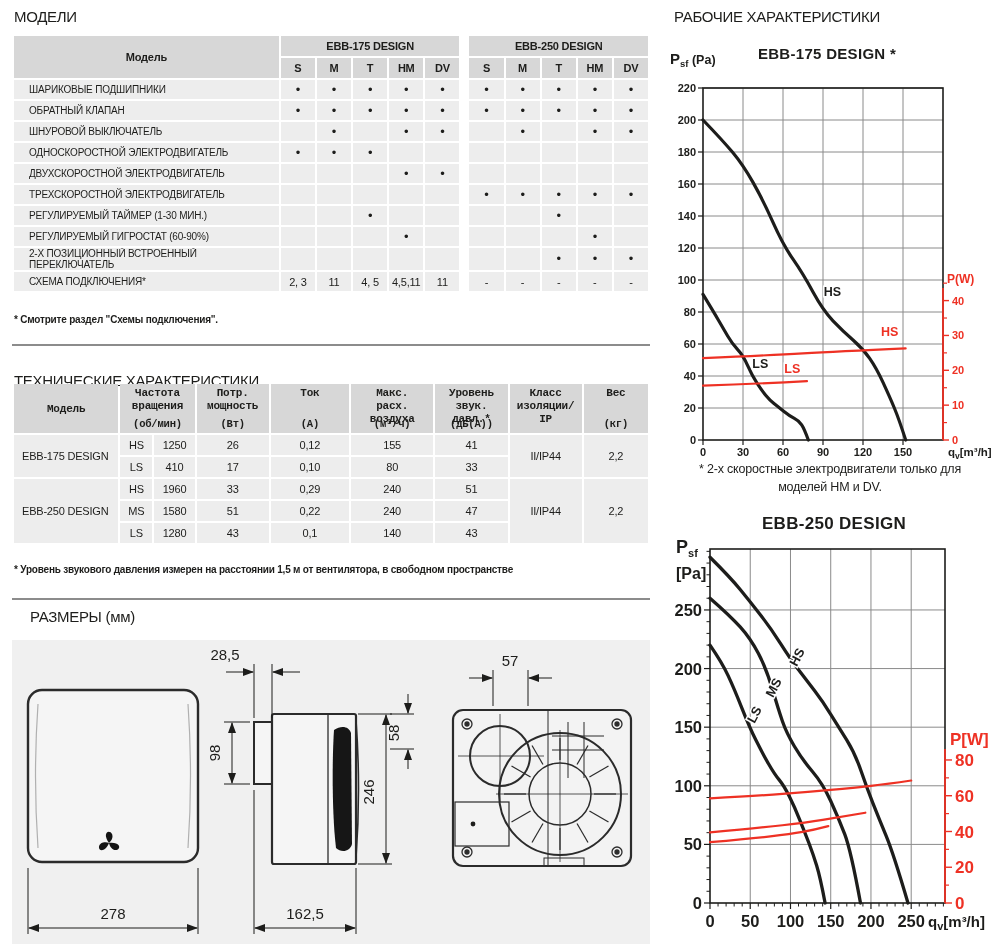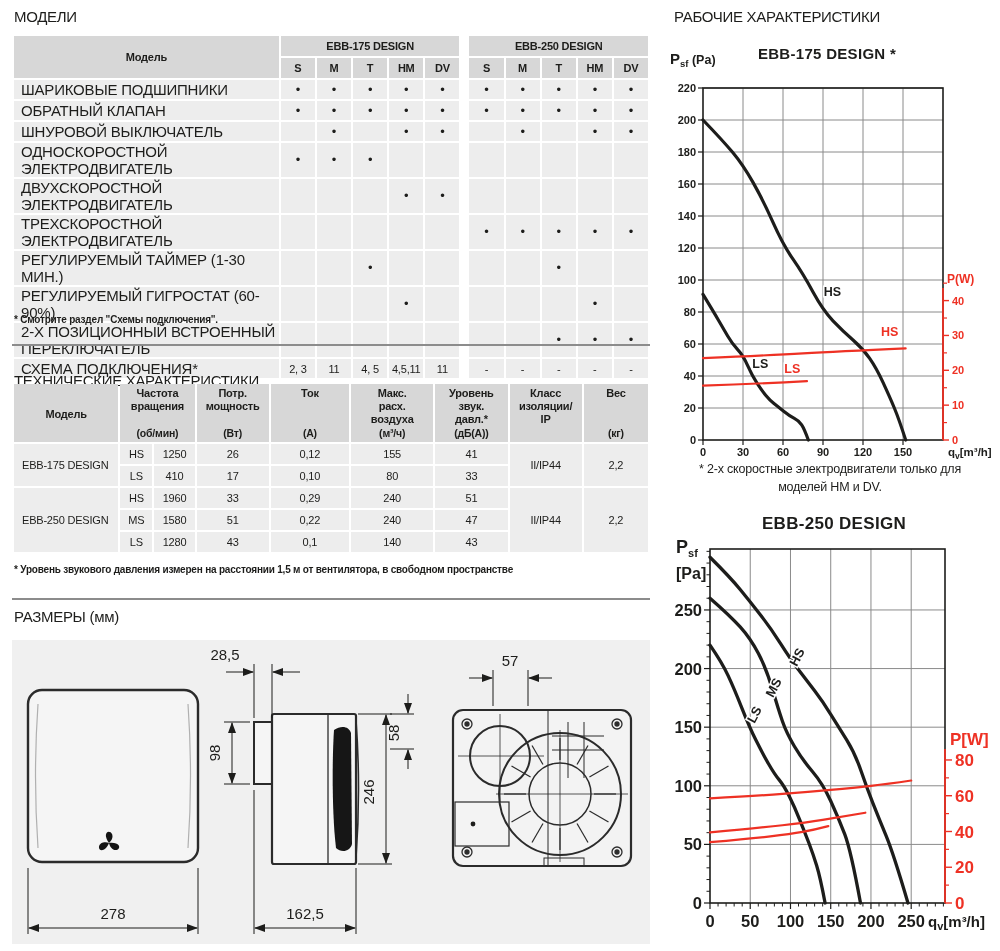--- a/index.html
+++ b/index.html
@@ -6,26 +6,26 @@
     font-family:"Liberation Sans",sans-serif;color:#1d1d1b;}
   .abs{position:absolute;}
   .sec-title{font-size:15px;font-weight:400;letter-spacing:-0.3px;color:#1d1d1b;}
   .divider{position:absolute;height:2px;background:#8c8c8c;}
   table{border-collapse:separate;border-spacing:2px;table-layout:fixed;}
   td,th{background:#ededed;font-size:11px;letter-spacing:-0.2px;text-align:center;
     vertical-align:middle;padding:0 2px;overflow:hidden;}
   thead th{background:#d7d7d7;font-weight:700;}
   .spacer, .spacer th, td.spacer{background:transparent;padding:0;}
   
-  #models-table td.rlabel{text-align:left;padding-left:7px;font-size:15px;}
+  #models-table td.rlabel{text-align:left;padding-left:15px;font-size:10px;}
   #models-table td{height:19px;}
   #models-table td.dot{font-size:13px;line-height:10px;}
   #models-table thead th{height:20px;}
   
-  #tech-table thead th{height:58px;position:relative;vertical-align:top;}
+  #tech-table thead th{height:49px;position:relative;vertical-align:top;font-family:Liberation Mono, monospace;}
   #tech-table .ht{font-weight:700;font-size:11px;line-height:1.2;white-space:pre-line;padding-top:3px;}
   #tech-table .ht.mid{position:absolute;top:0;left:0;right:0;bottom:0;display:flex;
     align-items:center;justify-content:center;}
   #tech-table .hu{position:absolute;bottom:3px;left:0;right:0;font-size:10.5px;font-weight:700;text-align:center;}
   #tech-table td{height:20px;}
   #tech-table td.mname{text-align:left;padding-left:8px;}
   .footnote{font-size:10px;font-weight:700;letter-spacing:-0.2px;}
   .chart-footnote{font-size:12.5px;letter-spacing:-0.2px;line-height:1.45;}
   .dims-panel{position:absolute;left:12px;top:640px;width:638px;height:304px;background:#f0f0f0;}
   svg{display:block;}
@@ -324,21 +324,21 @@
         <td>140</td>
         <td>43</td>
       </tr>
     </tbody>
   </table>
 
 <div class="abs footnote" style="left:14px;top:564px;">* Уровень звукового давления измерен на расстоянии 1,5 м от вентилятора, в свободном пространстве</div>
 
 <div class="divider" style="left:12px;top:598px;width:638px;"></div>
 
-<div class="abs sec-title" style="left:14px;top:608px;">РАЗМЕРЫ (мм)</div>
+<div class="abs sec-title" style="left:30px;top:608px;">РАЗМЕРЫ (мм)</div>
 
 <div class="dims-panel">
 <svg width="638" height="304" viewBox="0 0 638 304">
   <defs>
     <marker id="arr" orient="auto" markerWidth="11" markerHeight="8" refX="10" refY="4">
       <path d="M0,0 L11,4 L0,8 z" fill="#1d1d1b"></path>
     </marker>
   </defs>
 
   <g stroke="#2b2b2b" fill="none">

